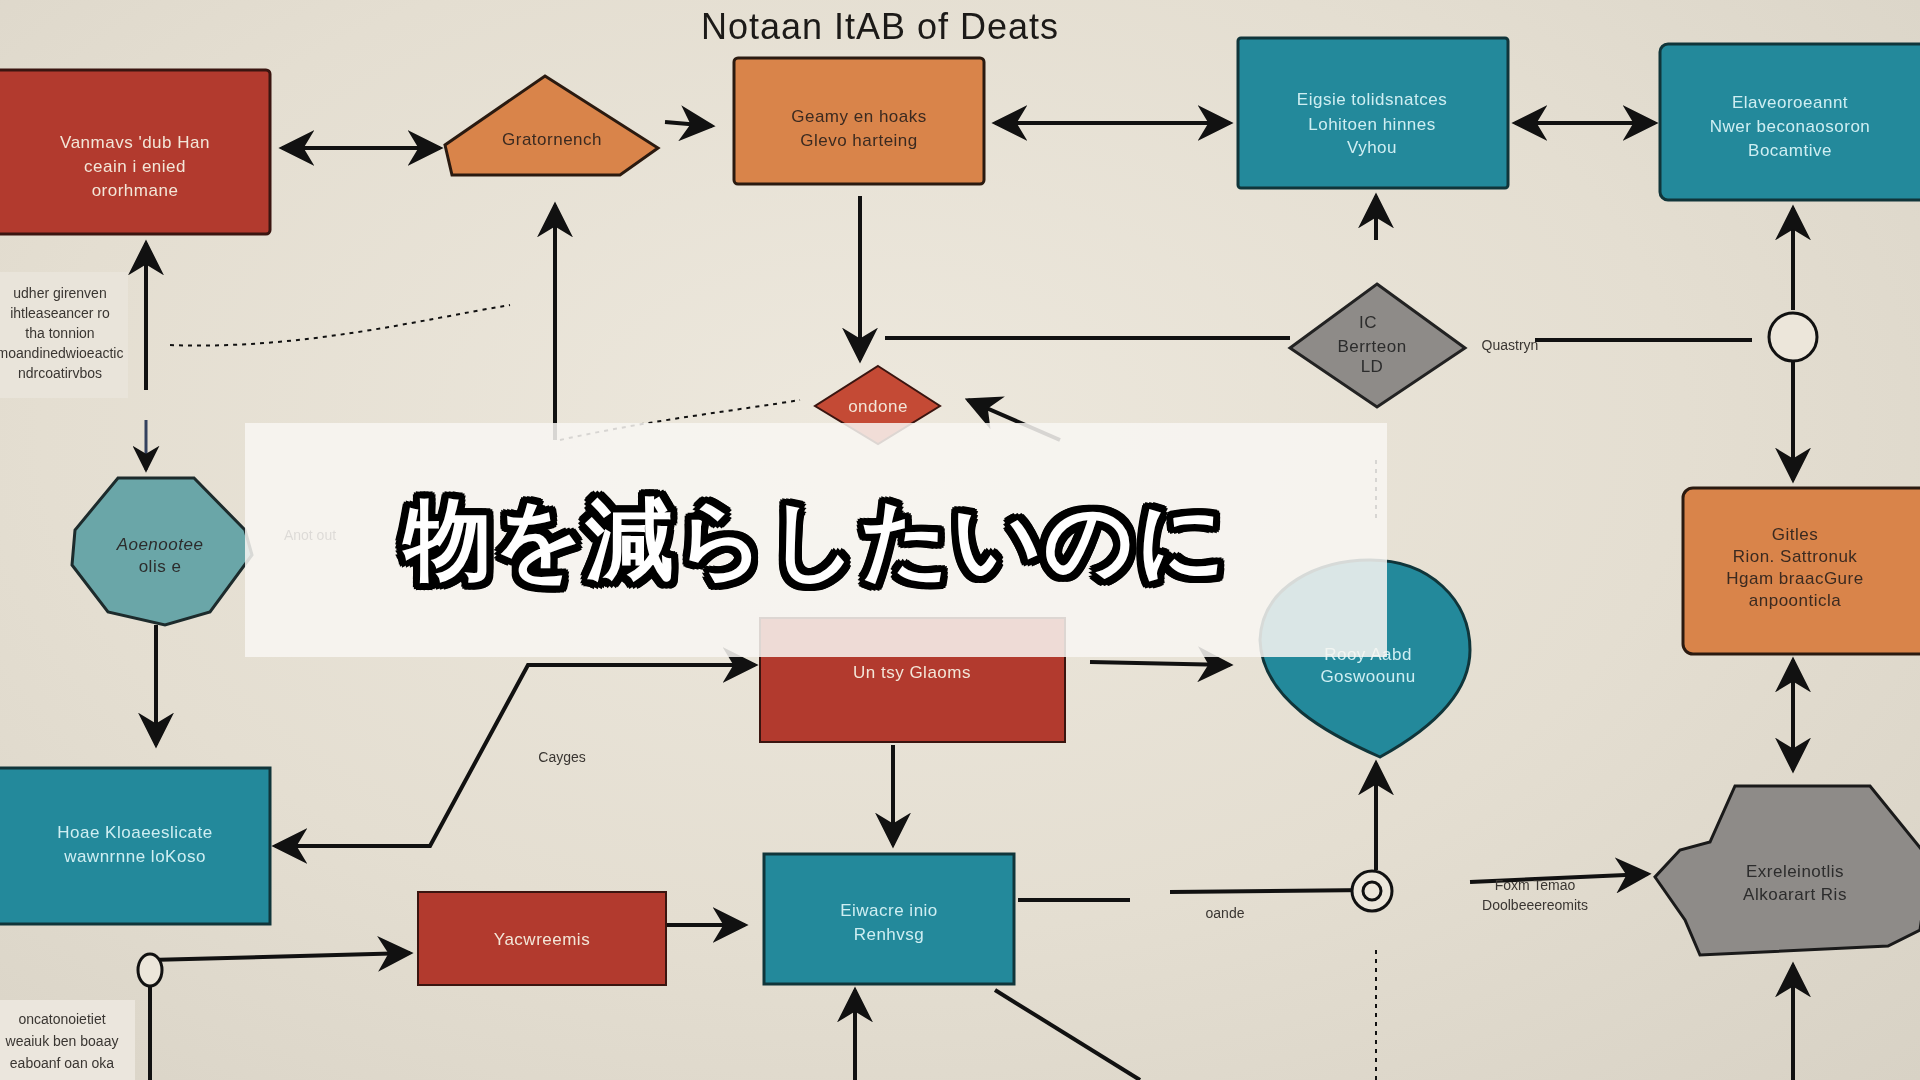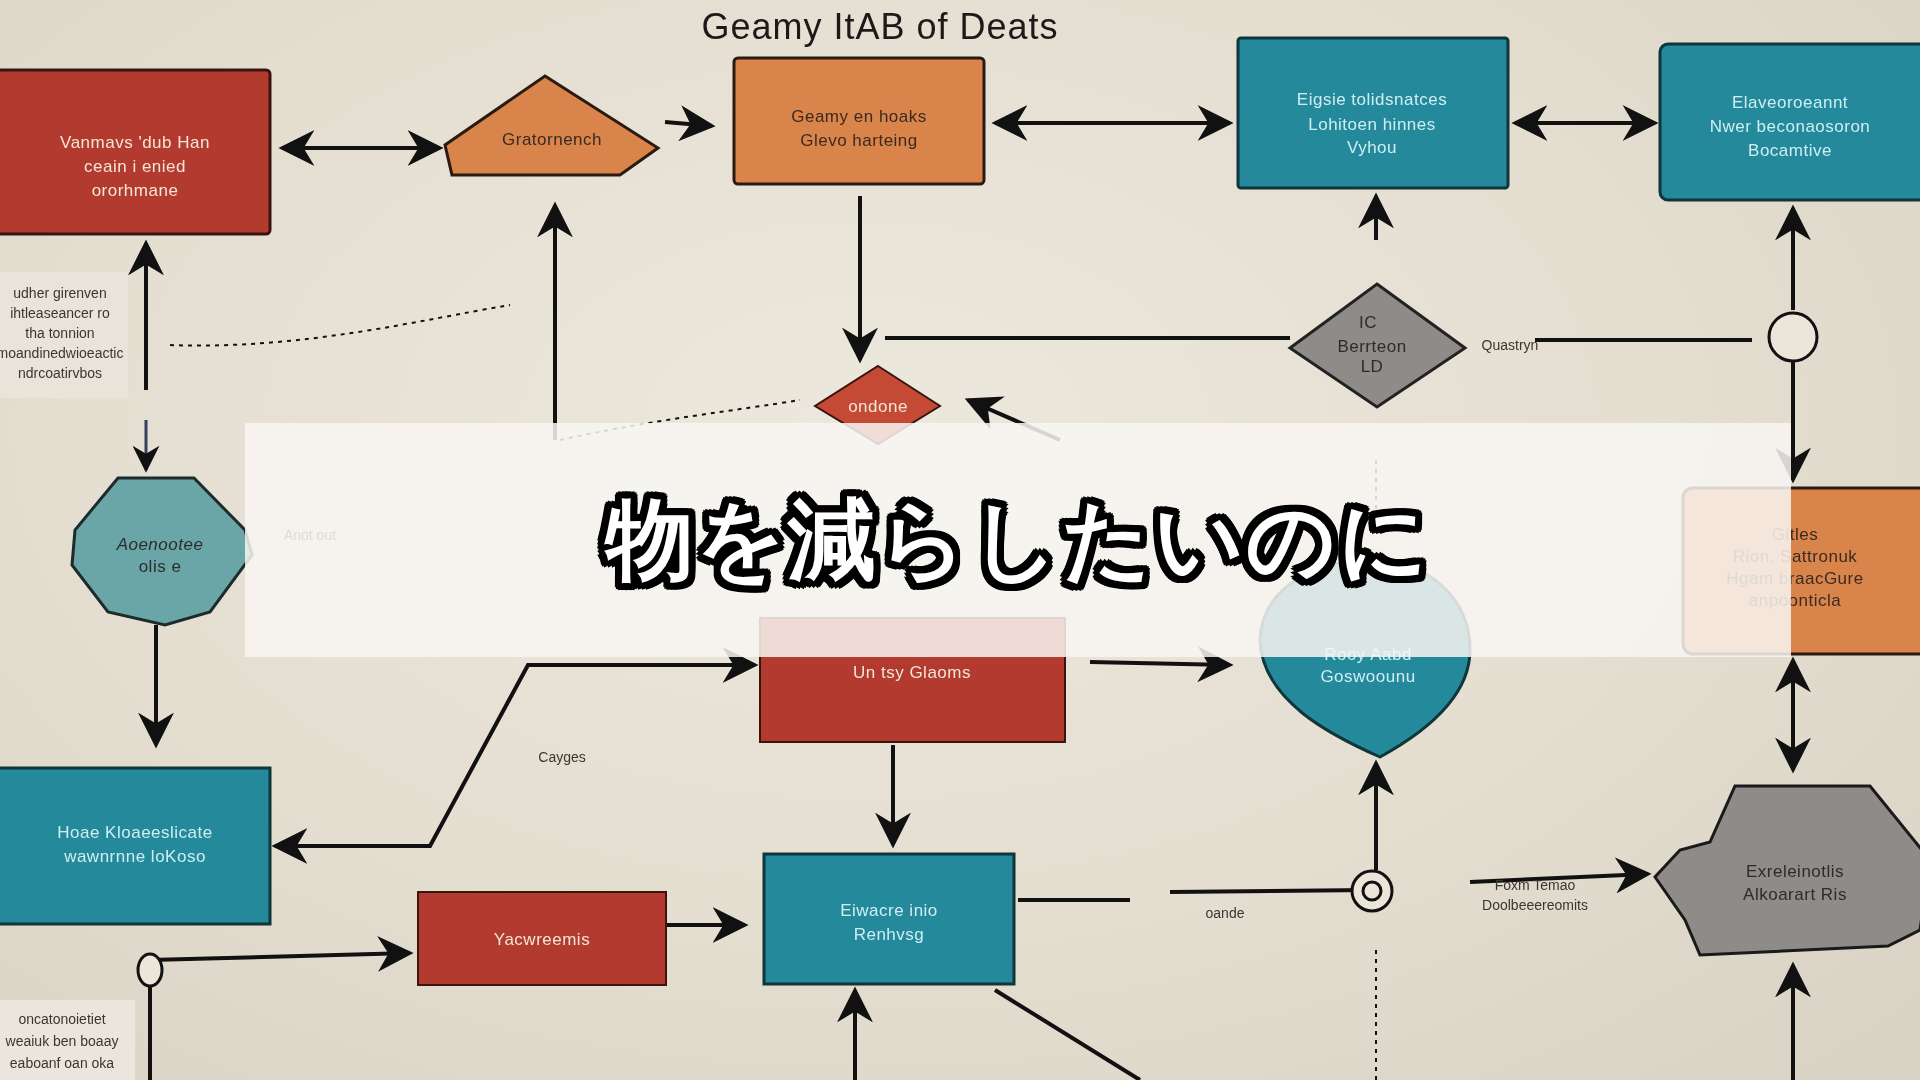--- a/index.html
+++ b/index.html
@@ -16,42 +16,42 @@
   .node-label { fill: #f3e6d8; font-family: "Liberation Sans", sans-serif; font-size: 17px; text-anchor: middle; letter-spacing: 0.5px; }
   .node-label.dark { fill: #3b2a20; }
   .node-label.teal { fill: #cfeef2; }
   .node-label.gray { fill: #2c2c2c; }
   .note { fill: #3a3632; font-family: "Liberation Sans", sans-serif; font-size: 14px; text-anchor: middle; }
   .diagram-title {
     position: absolute; left: 640px; top: 6px; width: 480px; text-align: center;
     font-family: "Liberation Sans", sans-serif; font-size: 36px; color: #1c1a18; letter-spacing: 1px;
   }
   .banner {
-    position: absolute; left: 245px; top: 423px; width: 1546px; height: 234px;
+    position: absolute; left: 245px; top: 423px; width: 1142px; height: 234px;
     background: rgba(248, 246, 242, 0.86);
     display: flex; flex-direction: column; align-items: center; justify-content: center;
   }
   .banner-line {
     font-family: "DejaVu Sans", sans-serif; font-weight: bold;
     color: #ffffff; font-size: 88px; line-height: 104px; letter-spacing: 2px;
     -webkit-text-stroke: 0;
     text-shadow:
       -6px -6px 0 #000, 6px -6px 0 #000, -6px 6px 0 #000, 6px 6px 0 #000,
       0 -7px 0 #000, 0 7px 0 #000, -7px 0 0 #000, 7px 0 0 #000,
       -4px -7px 0 #000, 4px -7px 0 #000, -4px 7px 0 #000, 4px 7px 0 #000,
       -7px -4px 0 #000, 7px -4px 0 #000, -7px 4px 0 #000, 7px 4px 0 #000;
     white-space: nowrap;
   }
 </style>
 </head>
 <body>
 
 <div class="bg"></div>
 
-<div class="diagram-title">Geamy ItAB of Deats</div>
+<div class="diagram-title">Notaan ItAB of Deats</div>
 
 <svg class="diagram" viewBox="0 0 1920 1080">
   <defs>
     <marker id="ah" viewBox="0 0 10 10" refX="9" refY="5" markerWidth="9" markerHeight="9" orient="auto-start-reverse">
       <path d="M0,0 L10,5 L0,10 L3,5 z" fill="#111"></path>
     </marker>
   </defs>
 
   <g stroke="#111" stroke-width="4" fill="none">
     <line x1="282" y1="148" x2="440" y2="148" marker-start="url(#ah)" marker-end="url(#ah)"></line>

